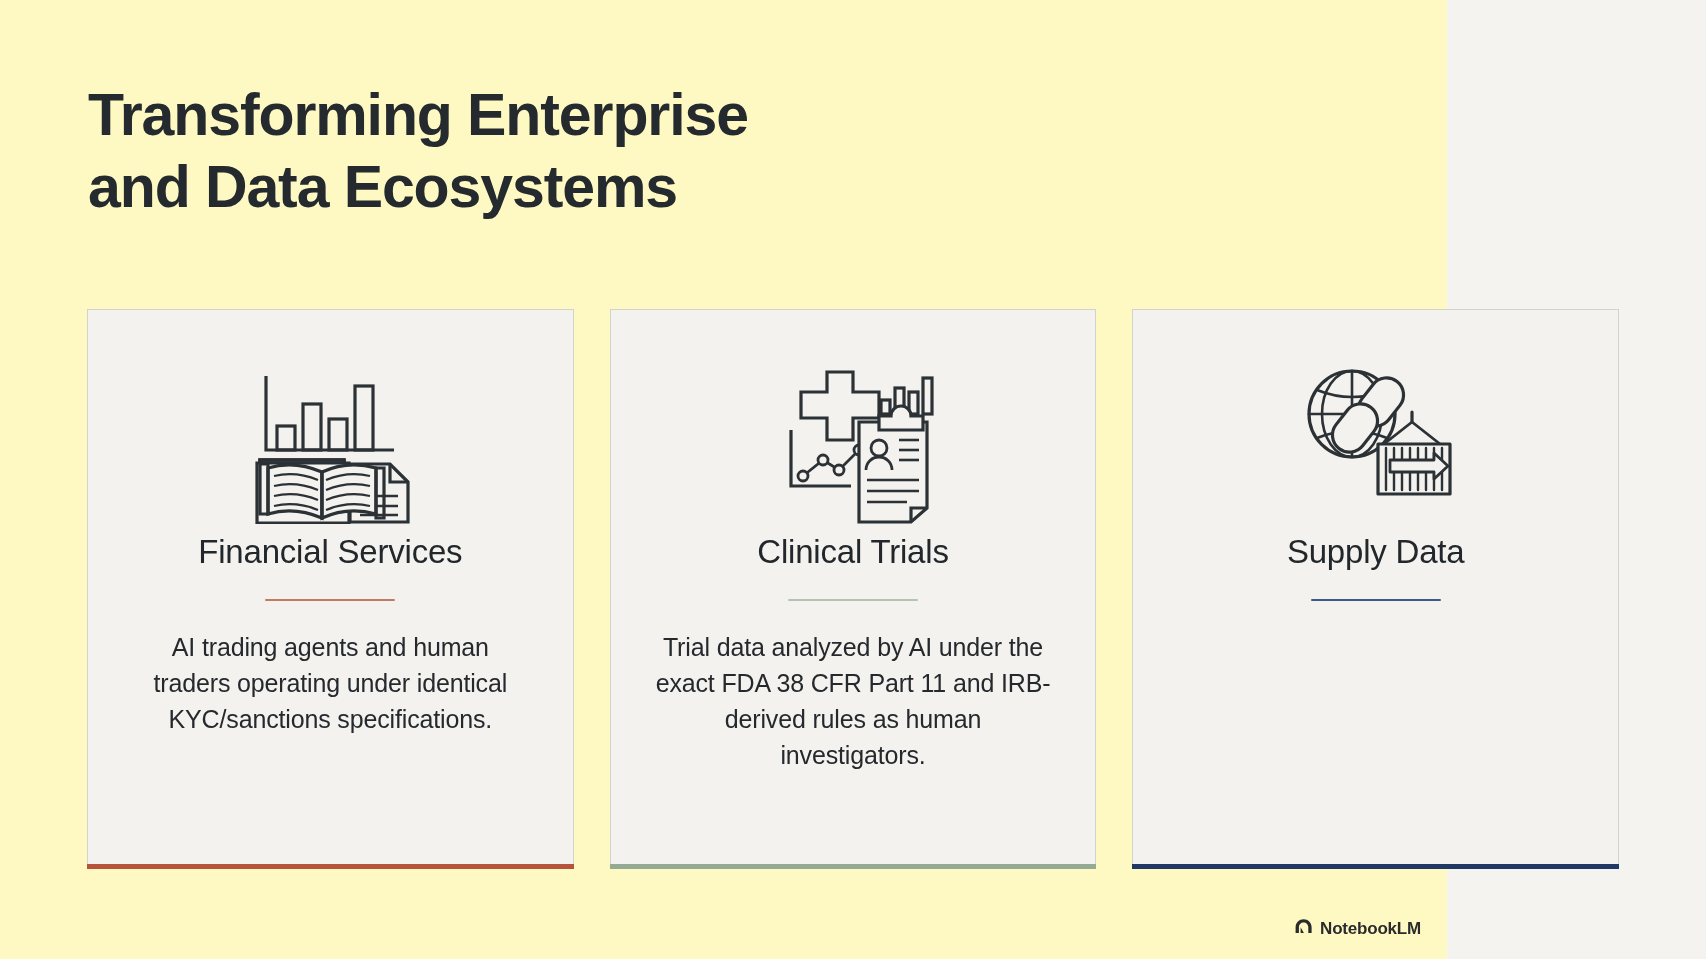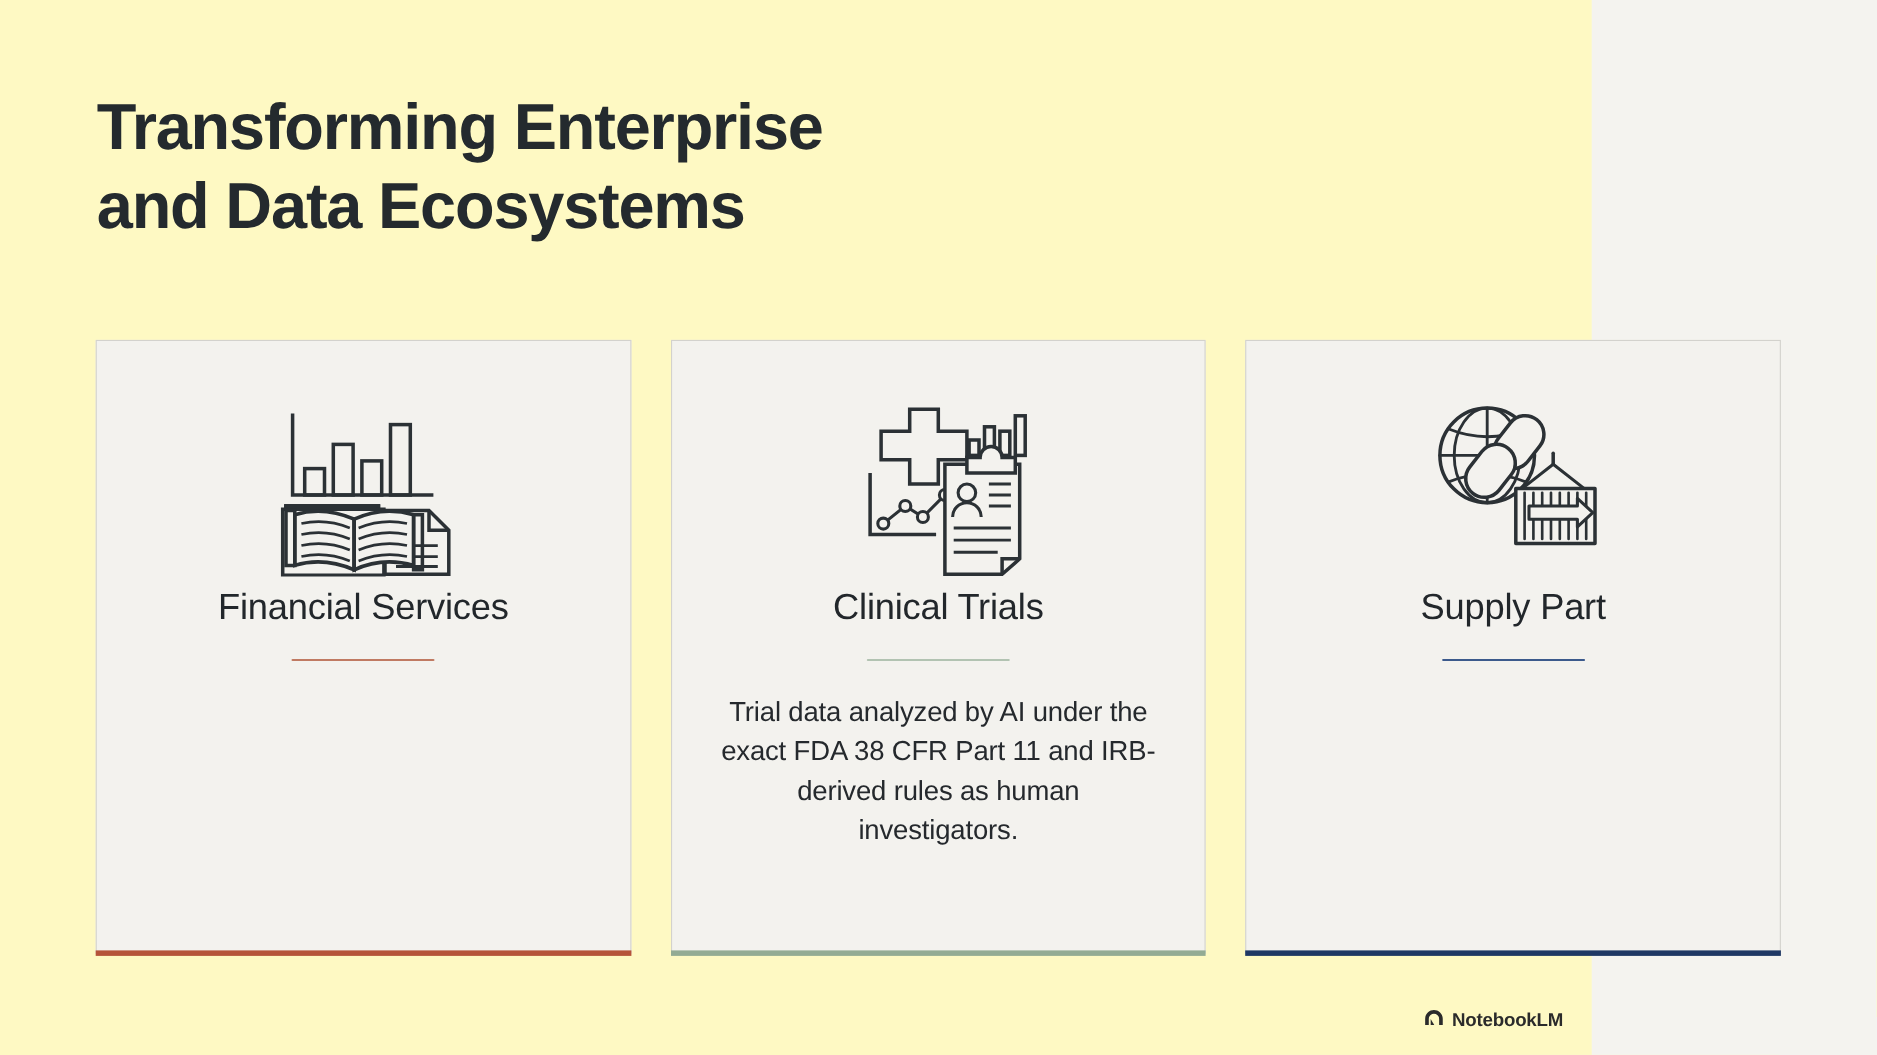--- a/index.html
+++ b/index.html
@@ -181,20 +181,21 @@
             <path d="M82 126 q22 -9 44 -4"></path>
             <path d="M82 136 q22 -9 44 -4"></path>
             <path d="M82 146 q22 -9 44 -4"></path>
           </g>
 
           <path d="M78 108 v46"></path>
         </svg>
       </div>
       <h2 class="card-title">Financial Services</h2>
       <div class="card-divider" style="background:#c07a62"></div>
+      <p class="card-body">AI trading agents and human traders operating under identical KYC/sanctions specifications.</p>
       <div class="card-accent" style="background:#b5543a"></div>
     </div>
 
     <div class="card">
       <div class="card-icon">
         <svg width="172" height="160" viewBox="0 0 172 160" fill="none" stroke="#2b3135" stroke-width="3.2" stroke-linejoin="miter" stroke-linecap="butt">
 
           <path d="M34 28 h26 V8 h26 v20 h26 v26 h-26 v22 h-26 V54 H34 z" fill="#f3f2ee"></path>
 
           <rect x="114" y="36" width="9" height="14"></rect>
@@ -265,21 +266,21 @@
             <path d="M120 84 v42"></path>
             <path d="M128 84 v42"></path>
             <path d="M136 84 v42"></path>
             <path d="M144 84 v42"></path>
             <path d="M152 84 v42"></path>
           </g>
 
           <path d="M100 96 h44 v-7 l14 13 -14 13 v-7 h-44 z" fill="#f3f2ee" stroke-width="2.8"></path>
         </svg>
       </div>
-      <h2 class="card-title">Supply Part</h2>
+      <h2 class="card-title">Supply Data</h2>
       <div class="card-divider" style="background:#3b5a8c"></div>
       <div class="card-accent" style="background:#1f3864"></div>
     </div>
 
   </div>
 
   <div class="watermark">
     <span class="watermark-mark">
       <svg width="19" height="17" viewBox="0 0 19 17" fill="none">
         <path d="M9.6 1.2 C5.3 1.2 1.6 4.6 1.6 9.3 v5.6 h3.3 V9.3 c0-2.7 2.1-4.8 4.7-4.8 2.6 0 4.7 2.1 4.7 4.8 v5.6 h3.3 V9.3 C17.6 4.6 13.9 1.2 9.6 1.2 z" fill="#2b2b2b"></path>

